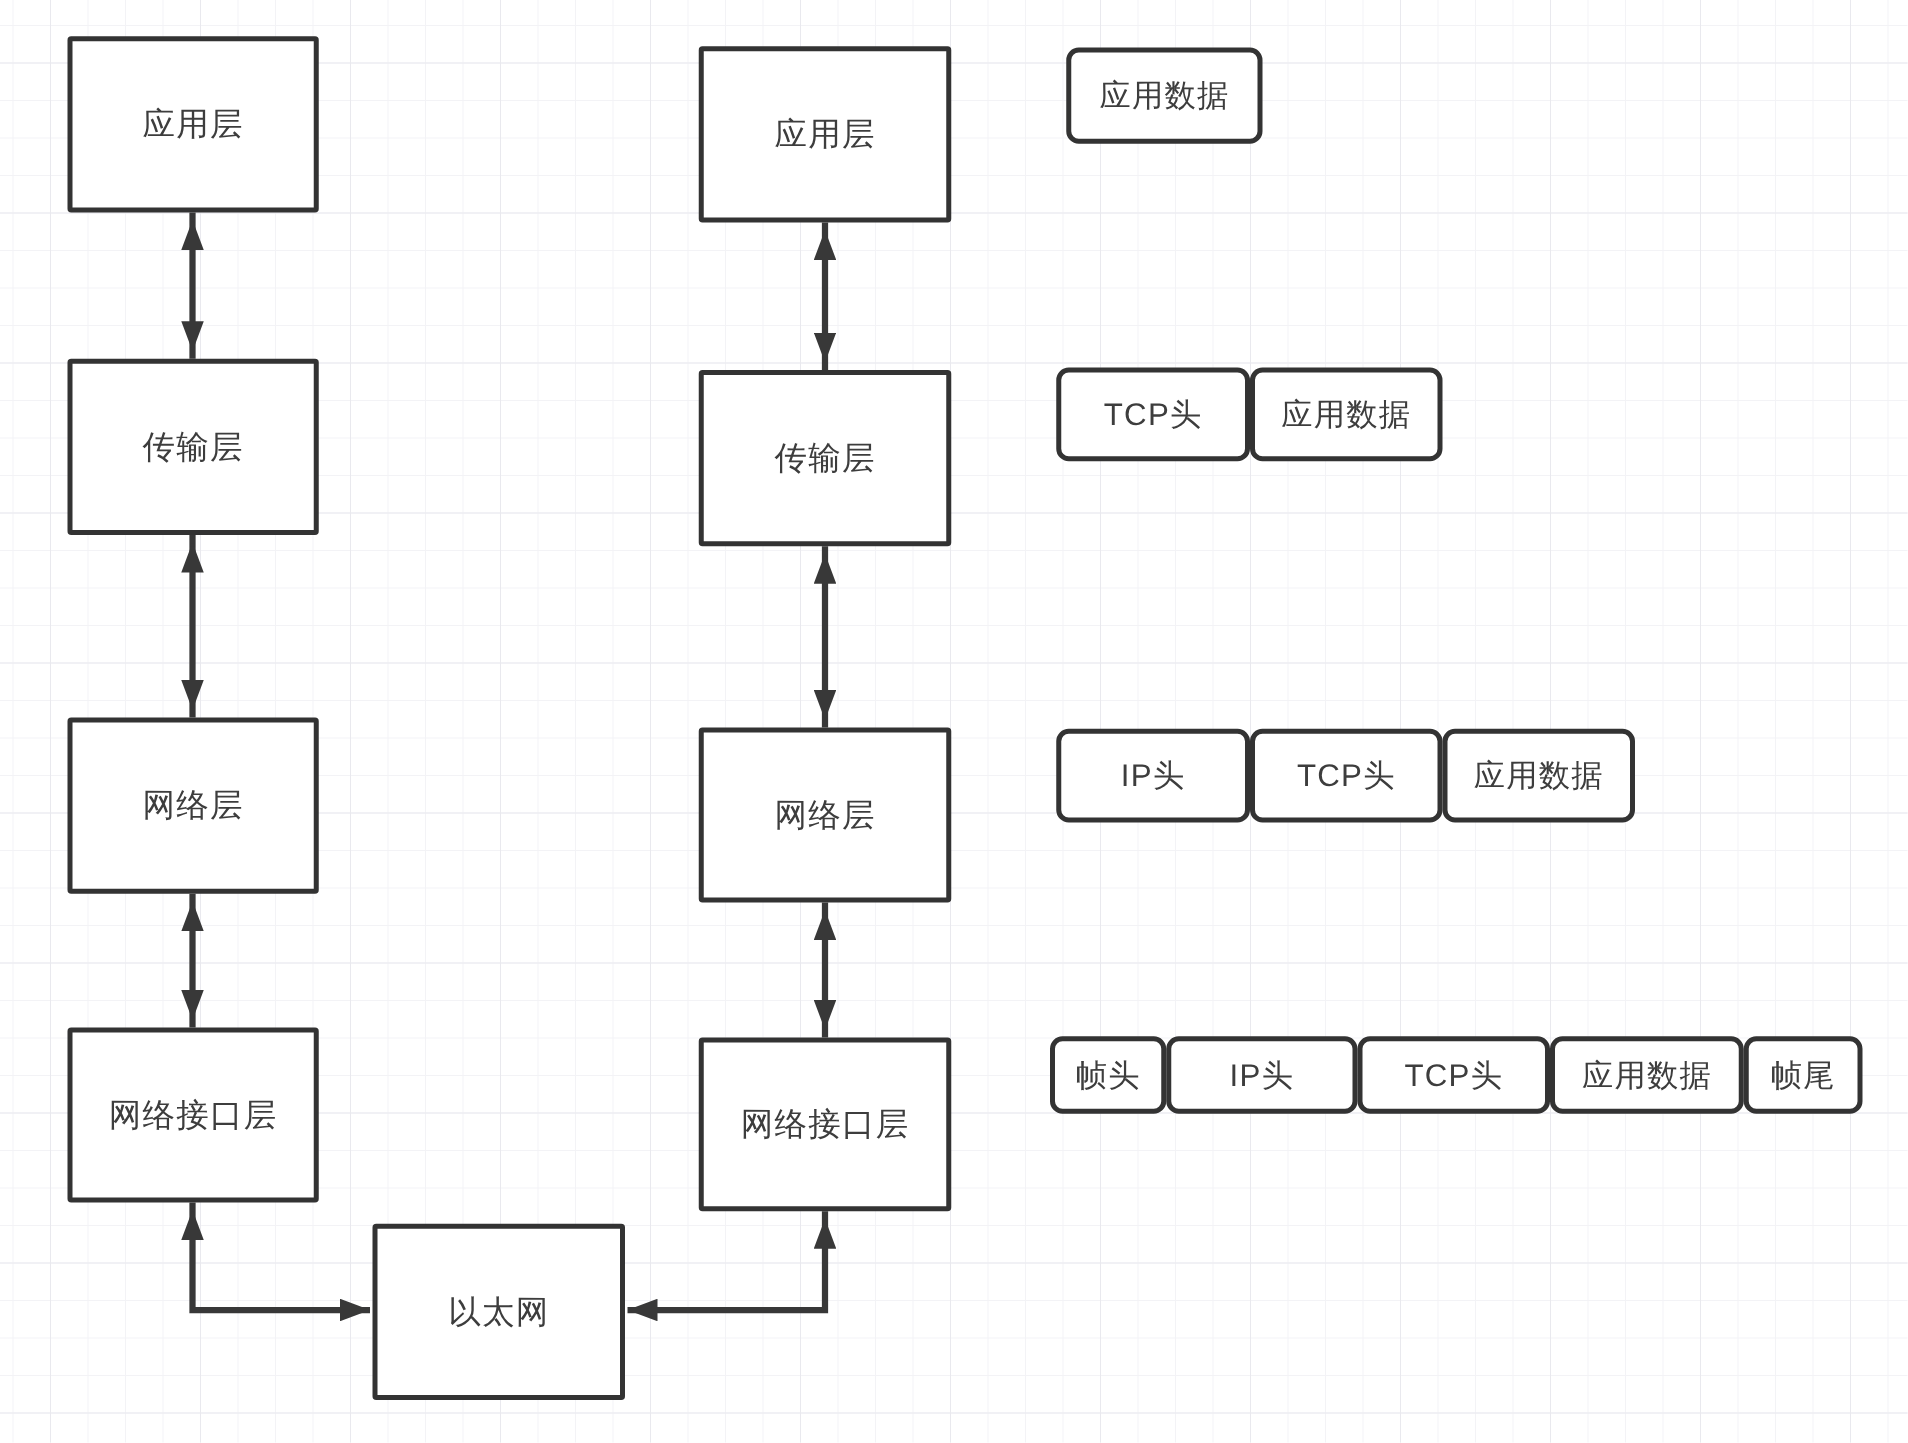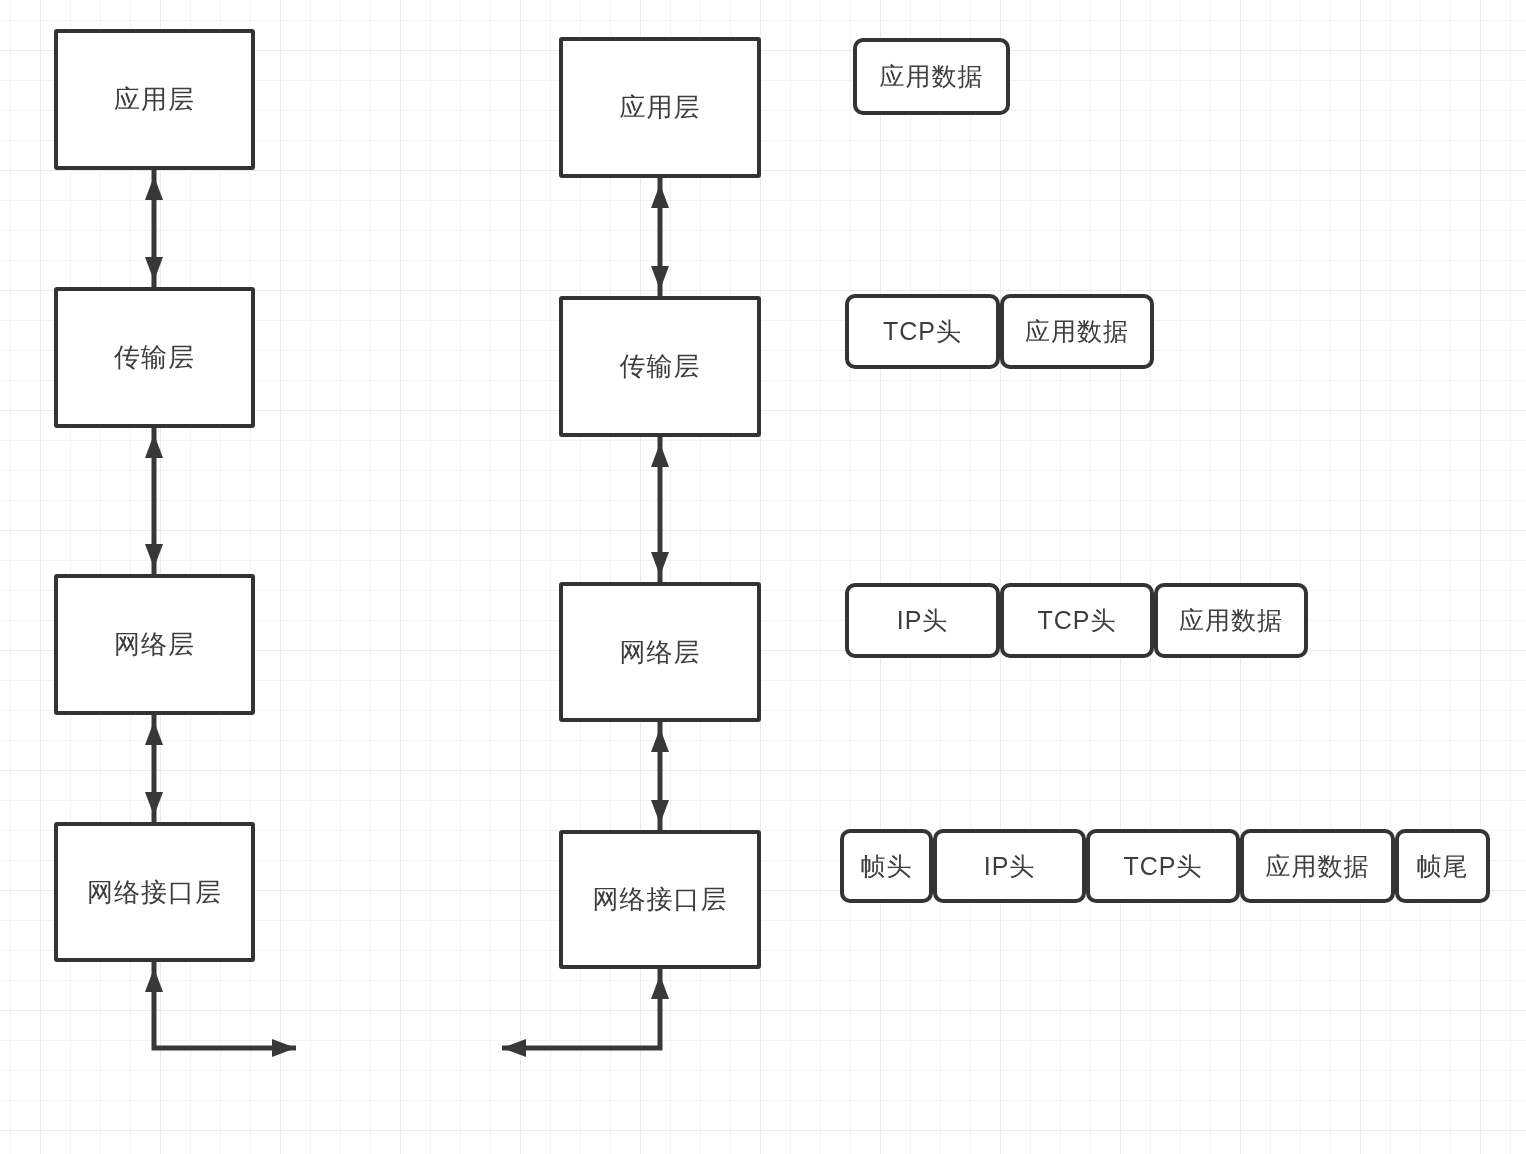--- a/index.html
+++ b/index.html
@@ -107,37 +107,40 @@
   <div class="node" style="left:559px; top:296px; width:202px; height:141px;">
     <span>传输层</span>
   </div>
   <div class="node" style="left:559px; top:582px; width:202px; height:140px;">
     <span>网络层</span>
   </div>
   <div class="node" style="left:559px; top:830px; width:202px; height:139px;">
     <span>网络接口层</span>
   </div>
 
+  <div class="node" style="left:298px; top:979px; width:202px; height:141px;">
+    <span>以太网</span>
+  </div>
 
   <div class="encap-row" style="left:853px; top:38px; height:77px;">
     <div class="encap-cell" style="width:157px;">应用数据</div>
   </div>
 
   <div class="encap-row" style="left:845px; top:294px; height:75px;">
     <div class="encap-cell" style="width:155px;">TCP头</div>
     <div class="encap-cell" style="width:154px;">应用数据</div>
   </div>
 
   <div class="encap-row" style="left:845px; top:583px; height:75px;">
     <div class="encap-cell" style="width:155px;">IP头</div>
     <div class="encap-cell" style="width:154px;">TCP头</div>
     <div class="encap-cell" style="width:154px;">应用数据</div>
   </div>
 
-  <div class="encap-row" style="left:840px; top:829px; height:74px;">
+  <div class="encap-row" style="left:840px; top:829px; height:62px;">
     <div class="encap-cell" style="width:93px;">帧头</div>
     <div class="encap-cell" style="width:153px;">IP头</div>
     <div class="encap-cell" style="width:154px;">TCP头</div>
     <div class="encap-cell" style="width:155px;">应用数据</div>
     <div class="encap-cell" style="width:95px;font-family:Liberation Mono, monospace;">帧尾</div>
   </div>
 
 </div>
 
 </body></html>

